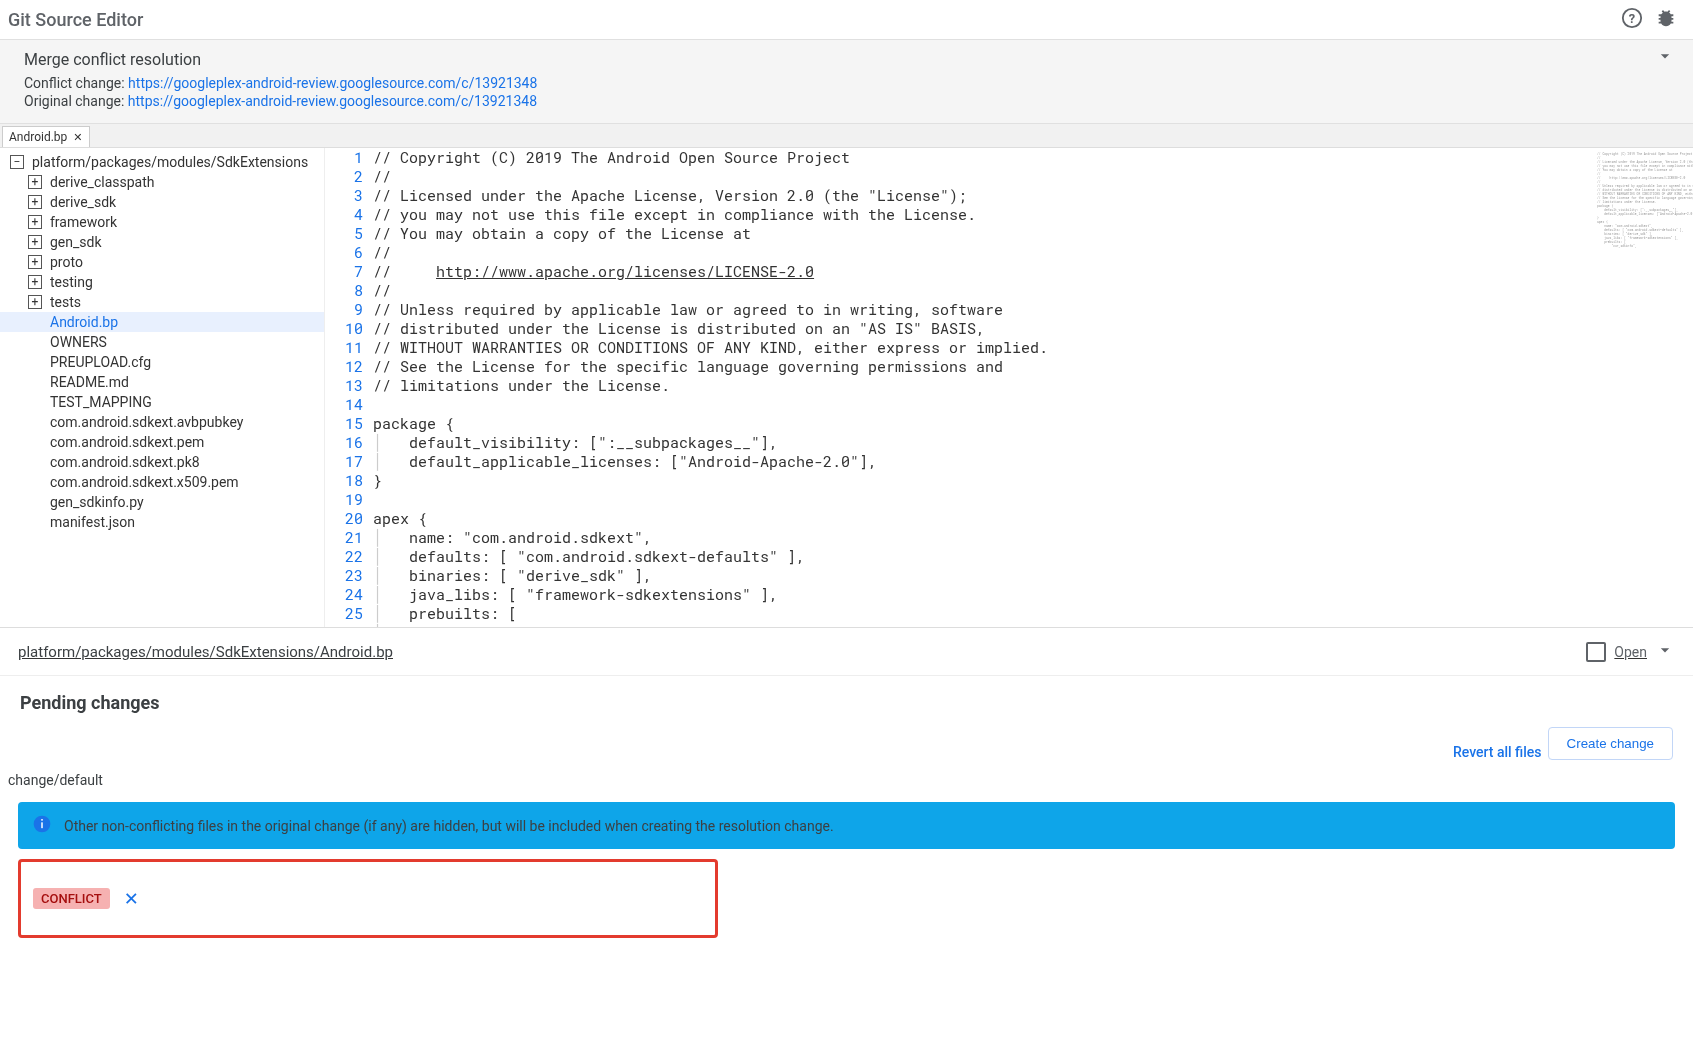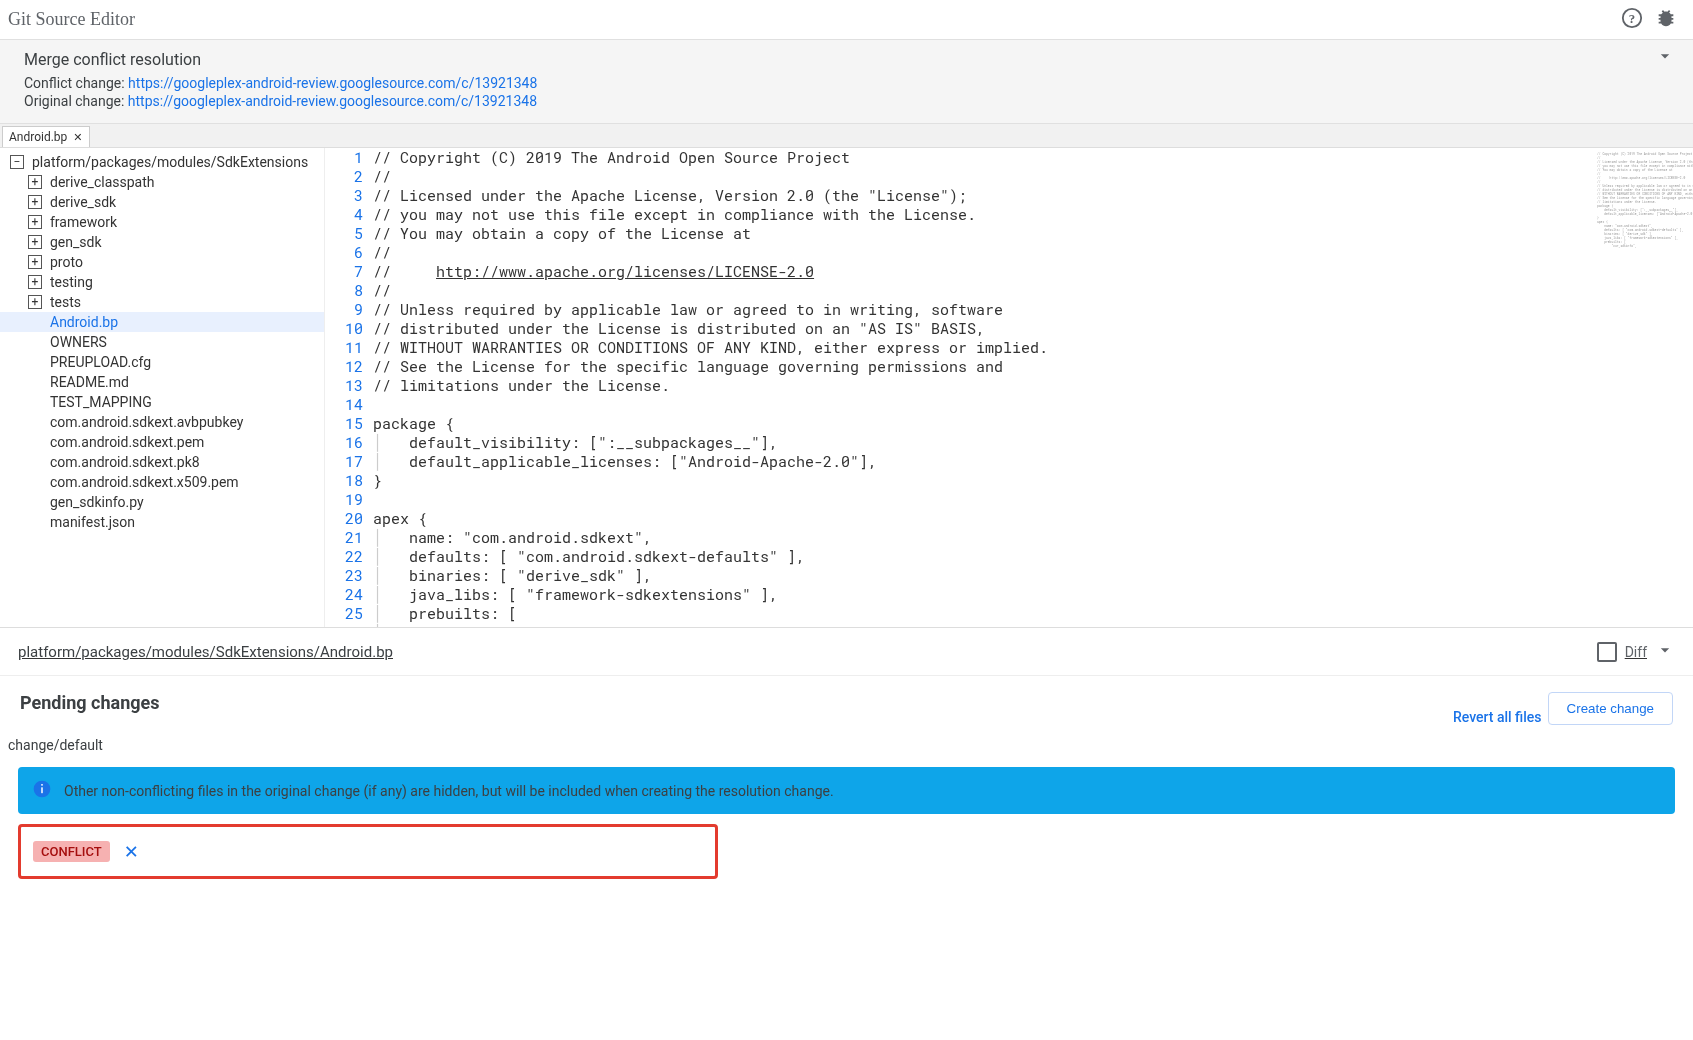--- a/index.html
+++ b/index.html
@@ -14,21 +14,20 @@
   }
 
   
   .header {
     height: 40px;
     display: flex;
     align-items: center;
     justify-content: space-between;
     padding: 0 16px 0 8px;
     border-bottom: 1px solid #e0e0e0;
-    font-family: Liberation Serif, serif;
   }
   .header h1 { font-size: 18px; font-weight: 500; color: #5f6368; }
   .header .icons { display: flex; gap: 12px; color:#5f6368; }
   .header .icons svg { width: 22px; height: 22px; cursor: pointer; }
 
   
   .conflict-block {
     background: #f5f5f5;
     padding: 10px 24px 14px 24px;
     border-bottom: 1px solid #e0e0e0;
@@ -139,38 +138,38 @@
   
   .pending{
     padding:16px 20px 8px 20px;
     display:flex;justify-content:space-between;align-items:flex-start;
   }
   .pending h3{font-size:18px;font-weight:700;color:#3c4043;}
   .pending .actions{display:flex;gap:6px;align-items:flex-end;}
   .pending .revert{color:#1a73e8;font-weight:500;cursor:pointer;}
   .pending .create{
     border:1px solid #c2d6f7;color:#1a73e8;font-weight:500;
-    padding:8px 18px;border-radius:4px;background:#fff;cursor:pointer;
+    padding:8px 18px;border-radius:4px;background:#fff;cursor:pointer;margin-top:35px;
   }
   .branch{padding:4px 20px 14px 8px;color:#3c4043;}
 
   
   .banner{
     margin:0 18px 10px 18px;
     background:#0ea5e9;border-radius:4px;
     display:flex;align-items:center;
     padding:12px 14px;color:#3c4043;
   }
   .banner svg{width:20px;height:20px;margin-right:12px;color:#1a73e8;flex-shrink:0;}
 
   
   .hlbox{
     margin:0 18px;
     border:3px solid #e33b2e;border-radius:4px;
-    padding:14px 12px;width:700px;
+    padding:26px 12px;width:700px;
     display:flex;align-items:center;gap:14px;
   }
   .badge{
     background:#f6b1b1;color:#a50e0e;
     font-size:13px;font-weight:500;
     padding:3px 8px;border-radius:3px;
   }
   .hlbox .fp{font-size:14px;color:#3c4043;}
   .hlbox .x{color:#1a73e8;font-size:18px;cursor:pointer;}
 </style>
@@ -377,21 +376,21 @@
         <div>    prebuilts: [</div>
         <div>        "cur_sdkinfo",</div>
       </div>
   </div>
 </div>
 
 <div class="pathbar">
   <div class="path">platform/packages/modules/SdkExtensions/Android.bp</div>
   <div class="right">
     <span class="cb"></span>
-    <span>Diff</span>
+    <span>Open</span>
     <span>
       <svg viewBox="0 0 24 24" fill="currentColor">
           <path d="M7 10l5 5 5-5z"></path>
         </svg>
     </span>
   </div>
 </div>
 
 <div class="pending">
   <h3>Pending changes</h3>

